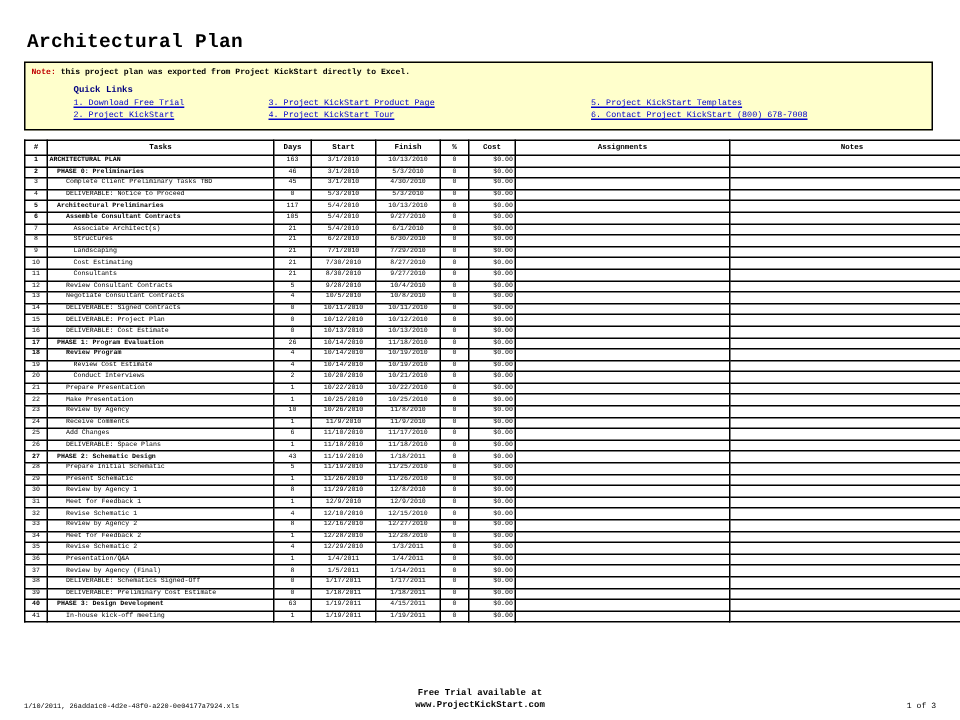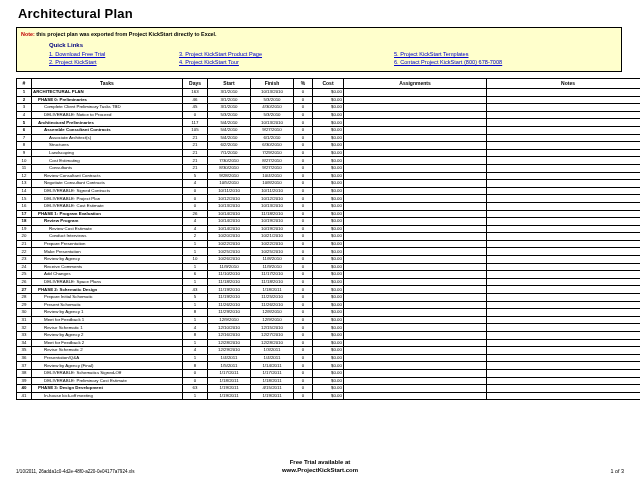--- a/index.html
+++ b/index.html
@@ -12,21 +12,22 @@
     height: 480px;
     font-family: "Liberation Sans", sans-serif;
     color: #000;
     overflow: hidden;
   }
   .page {
     position: relative;
     width: 640px;
     height: 480px;
     box-sizing: border-box;
-    padding: 4px 16px 0 16px;
+    padding: 18px 16px 0 16px;
+    font-family: Liberation Mono, monospace;
   }
   .title {
     font-size: 13px;
     font-weight: bold;
     margin: 2px 0 6px 2px;
     letter-spacing: 0.2px;
   }
   .notebox {
     border: 1px solid #000;
     background: #ffffcc;

